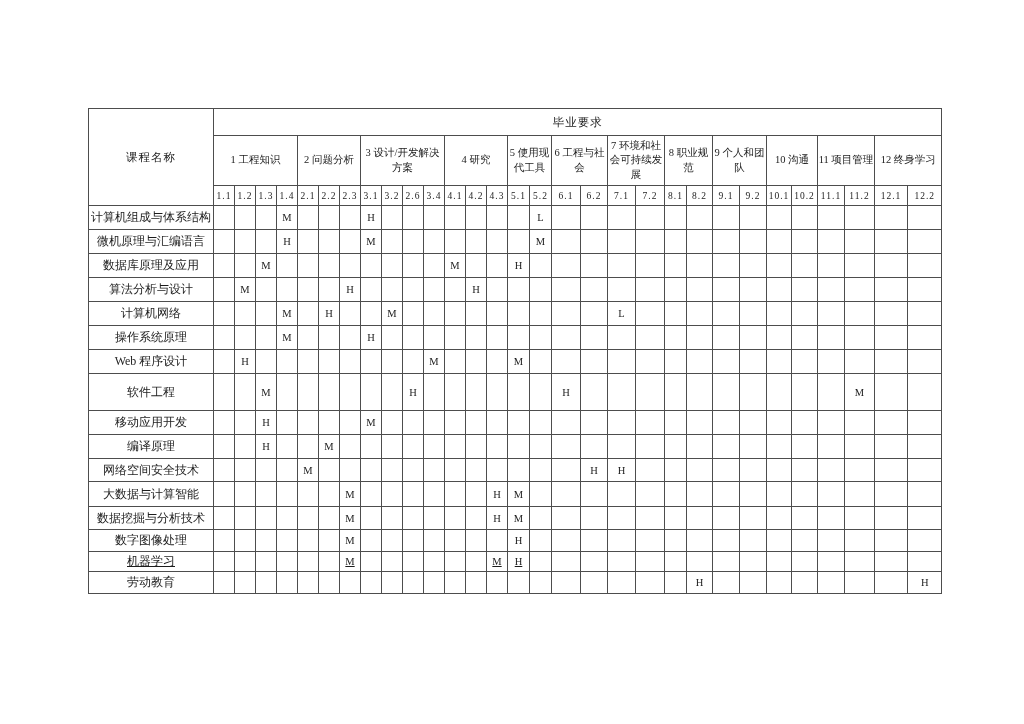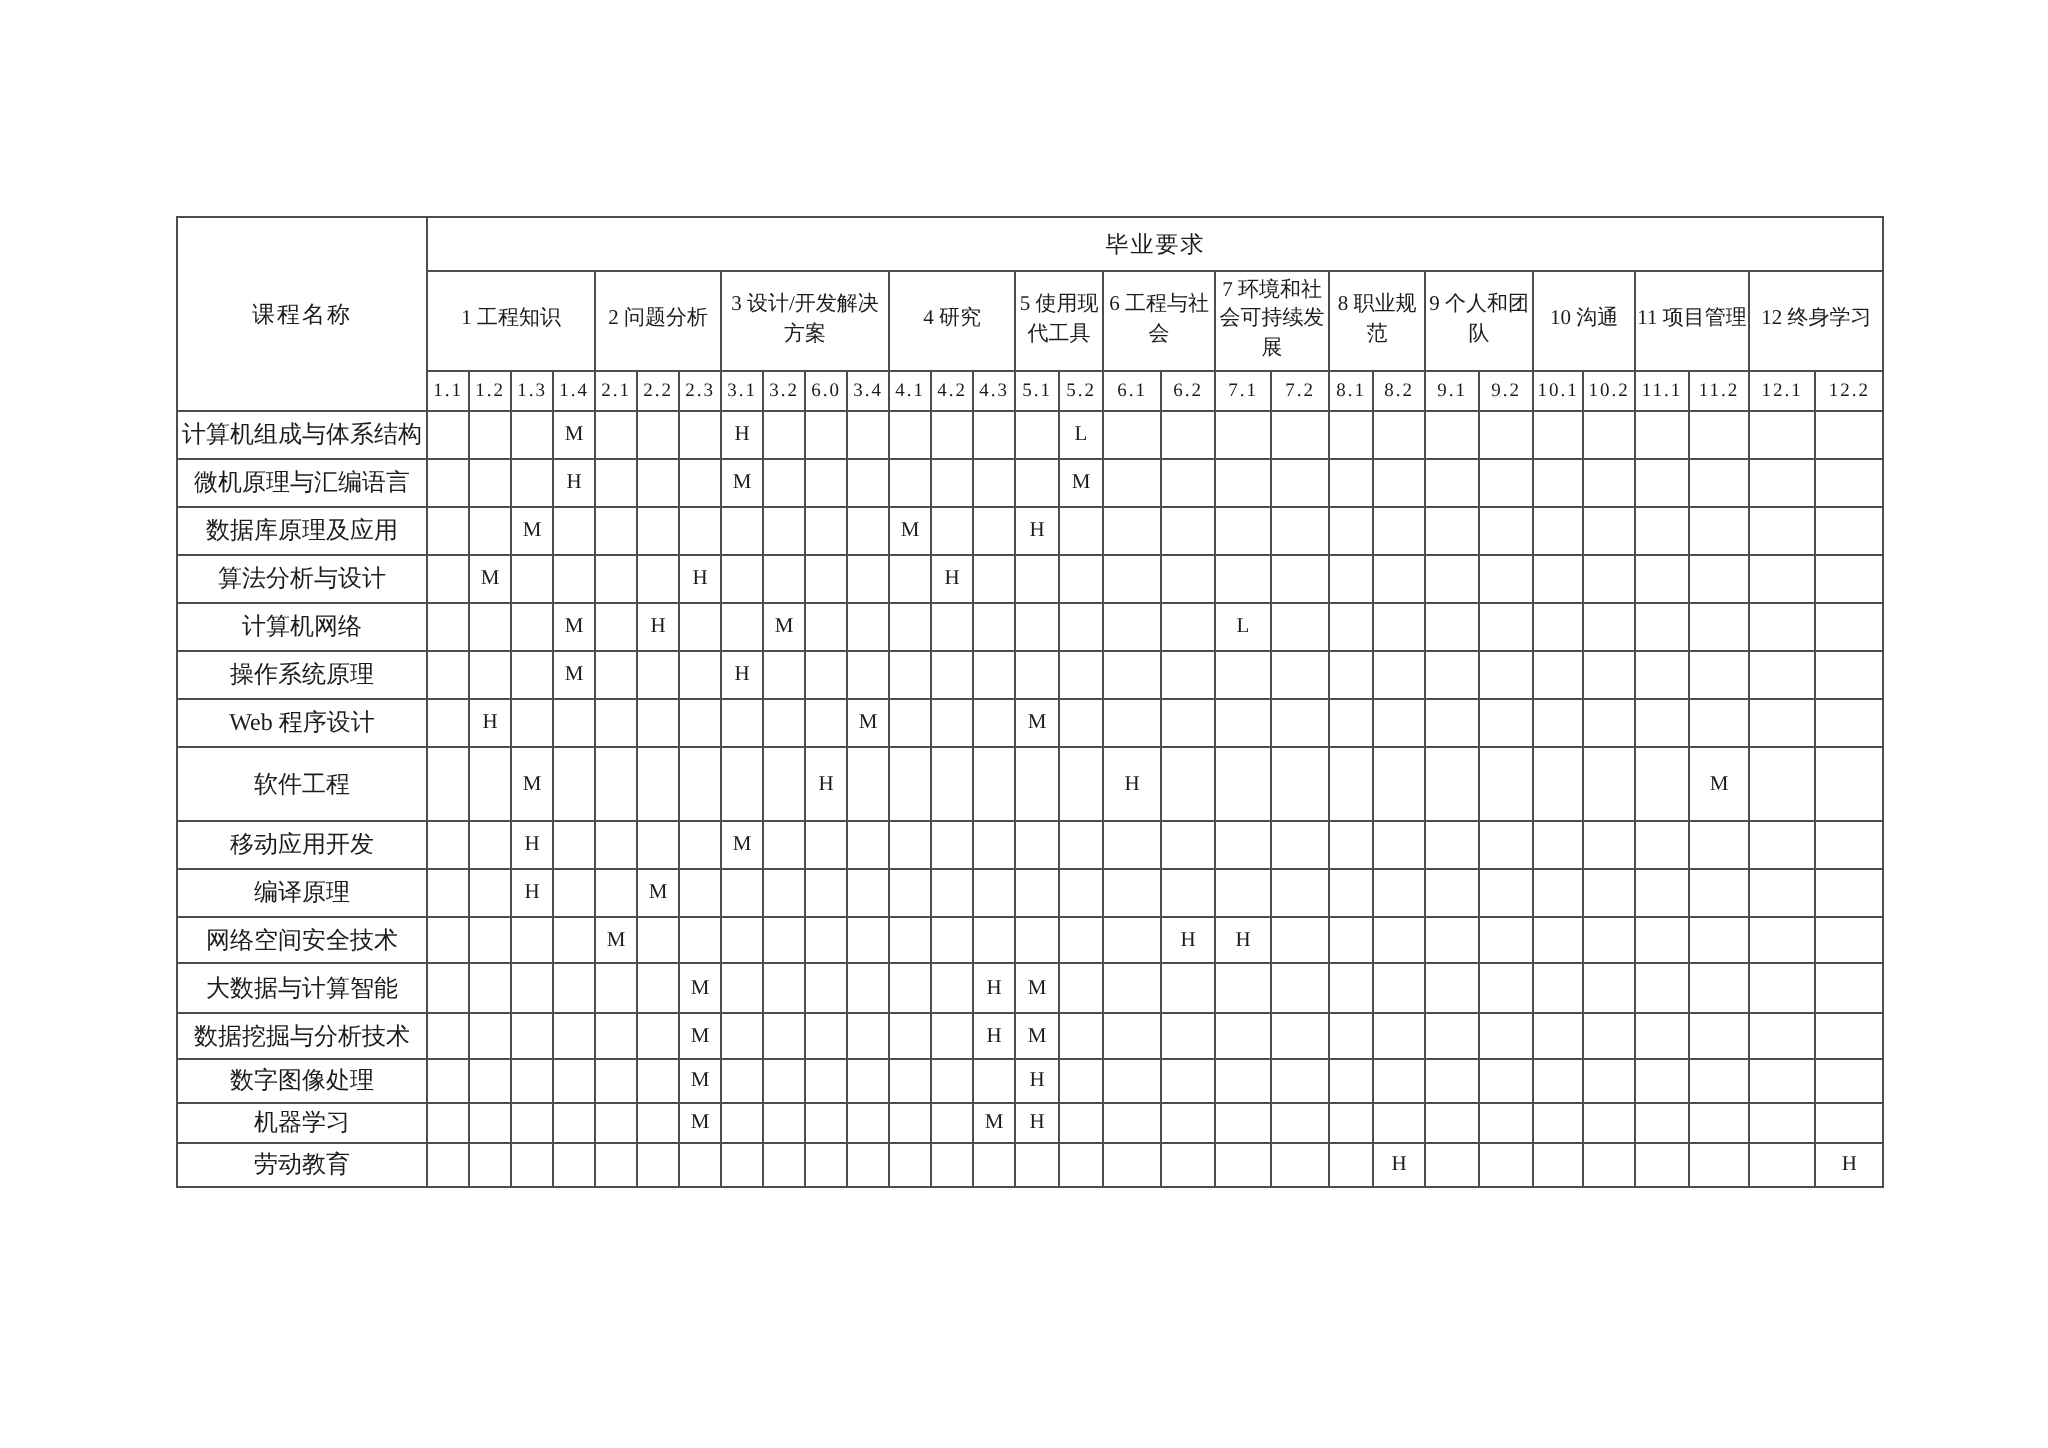--- a/index.html
+++ b/index.html
@@ -128,21 +128,21 @@
       <tr class="sub-row" id="sub-row">
           <th class="sub">1.1</th>
           <th class="sub">1.2</th>
           <th class="sub">1.3</th>
           <th class="sub">1.4</th>
           <th class="sub">2.1</th>
           <th class="sub">2.2</th>
           <th class="sub">2.3</th>
           <th class="sub">3.1</th>
           <th class="sub">3.2</th>
-          <th class="sub">6.0</th>
+          <th class="sub">2.6</th>
           <th class="sub">3.4</th>
           <th class="sub">4.1</th>
           <th class="sub">4.2</th>
           <th class="sub">4.3</th>
           <th class="sub">5.1</th>
           <th class="sub">5.2</th>
           <th class="sub">6.1</th>
           <th class="sub">6.2</th>
           <th class="sub">7.1</th>
           <th class="sub">7.2</th>
@@ -614,21 +614,21 @@
           <td class="mark"></td>
           <td class="mark"></td>
           <td class="mark"></td>
           <td class="mark"></td>
           <td class="mark"></td>
           <td class="mark"></td>
           <td class="mark"></td>
           <td class="mark"></td>
           <td class="mark"></td>
         </tr>
-        <tr style="height: 20px;">
+        <tr style="height: 20px; text-decoration: underline;">
           <td class="course">机器学习</td>
           <td class="mark"></td>
           <td class="mark"></td>
           <td class="mark"></td>
           <td class="mark"></td>
           <td class="mark"></td>
           <td class="mark"></td>
           <td class="mark">M</td>
           <td class="mark"></td>
           <td class="mark"></td>

